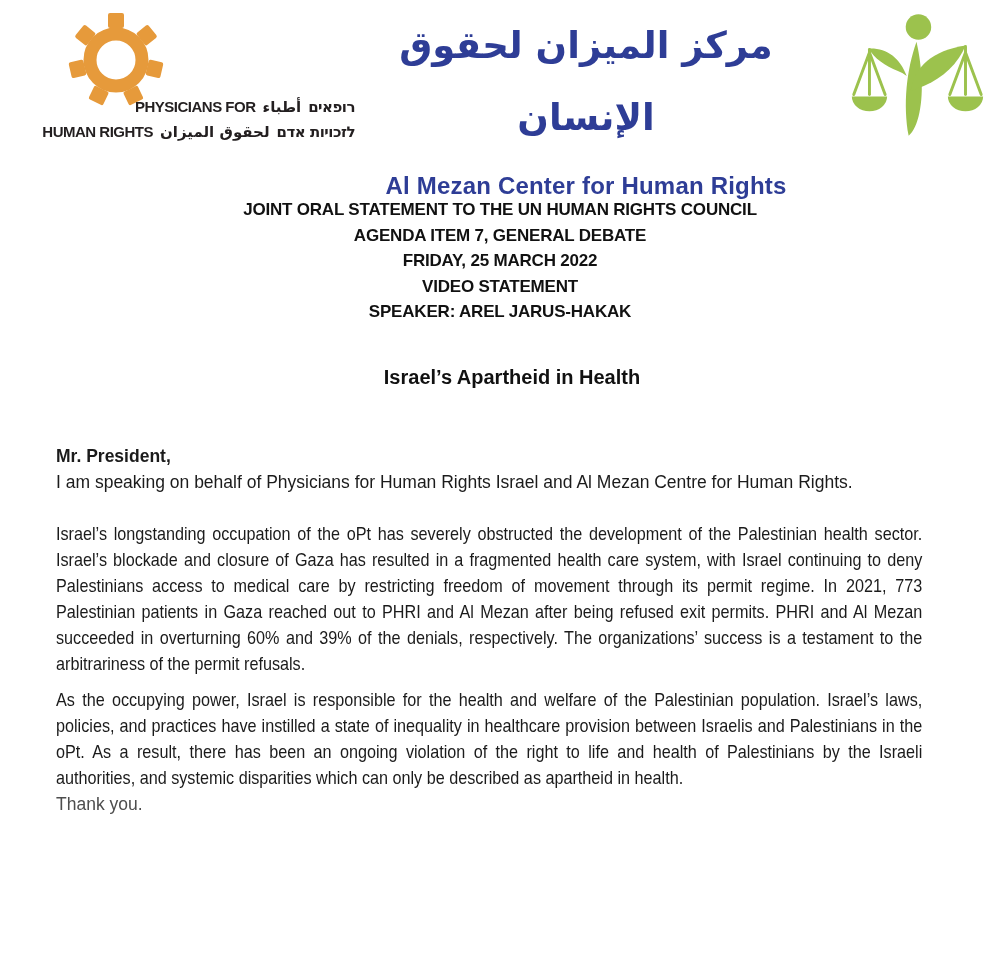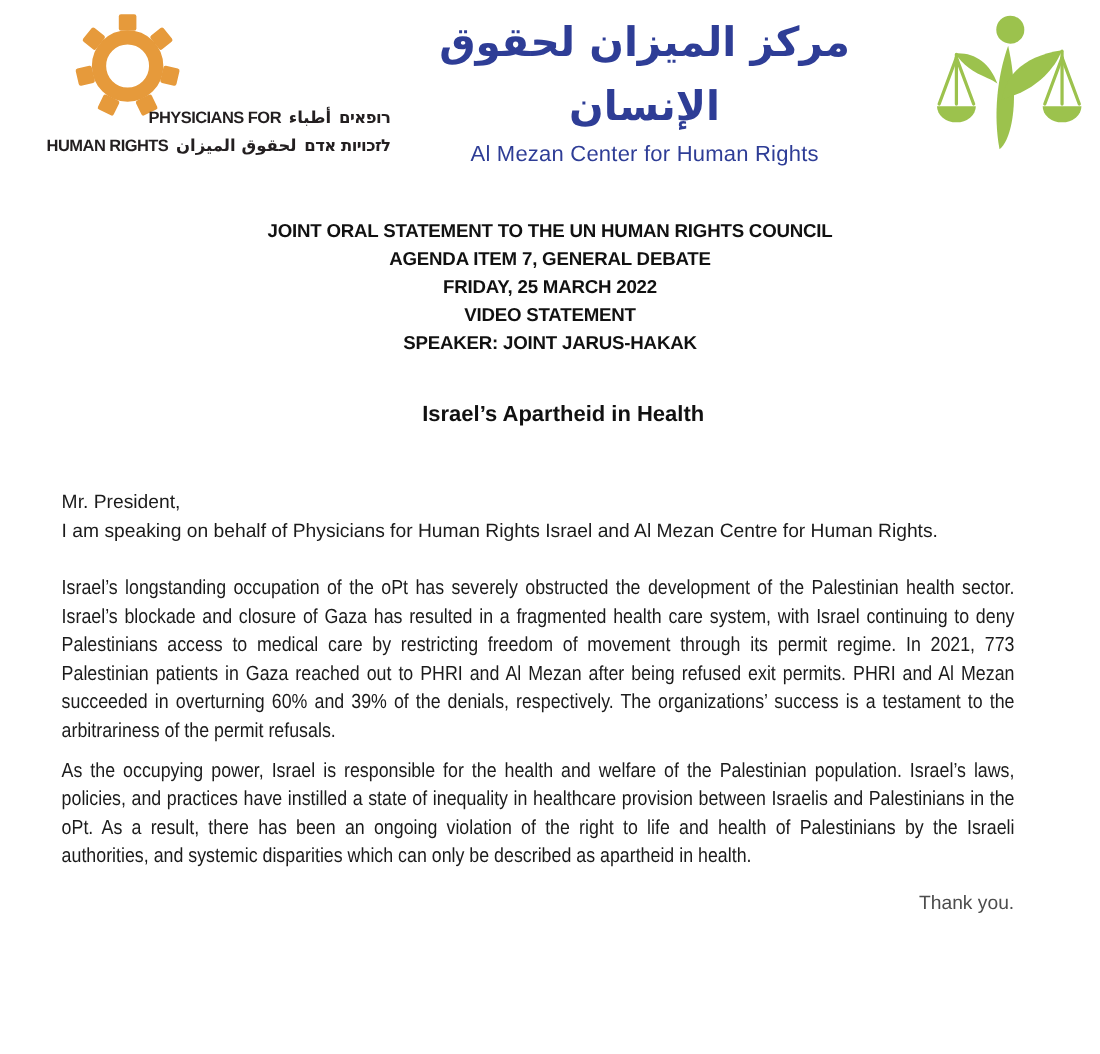--- a/index.html
+++ b/index.html
@@ -14,40 +14,40 @@
     font-weight:bold;color:#231f20;font-size:15px;letter-spacing:-0.5px;white-space:nowrap;}
   .phri-l1{right:645px;top:70px;}
   .phri-l2{right:645px;top:95px;padding-left:31px;}
   .phri-l3{left:50px;right:645px;top:119px;display:flex;align-items:center;gap:5px;
     font-weight:bold;font-size:11px;letter-spacing:0;position:absolute;white-space:nowrap;}
   .phri-l3 .tok{color:#e69a3b;}
   .phri-rule{flex:1;height:4px;background:#e69a3b;margin-left:6px;border-radius:2px;}
   .rtl-tok{font-family:"DejaVu Sans",sans-serif;unicode-bidi:isolate;direction:rtl;margin-top:28px;}
   .mezan-titles{position:absolute;left:340px;width:492px;top:10px;text-align:center;}
   .mezan-ar{font-family:"DejaVu Sans",sans-serif;direction:rtl;font-weight:bold;
-    font-size:37px;line-height:58px;color:#2e3d96;}
-  .mezan-en{font-size:20px;font-weight:normal;color:#2e3d96;letter-spacing:0.2px;margin-top:3px;}
+    font-size:37px;line-height:72px;color:#2e3d96;}
+  .mezan-en{font-size:24px;font-weight:bold;color:#2e3d96;letter-spacing:0.2px;margin-top:18px;}
   .mezan-logo{position:absolute;left:843px;top:12px;}
   
   .header-block{position:absolute;top:197px;left:0;width:1000px;text-align:center;
     font-weight:bold;font-size:17px;line-height:25.5px;letter-spacing:-0.2px;color:#111;}
   .doc-title{position:absolute;top:366px;left:0;width:1000px;text-align:center;
     font-weight:bold;font-size:20px;color:#111;padding-left:12px;}
   
   .body-text{position:absolute;top:443px;left:56px;width:866px;font-size:17.5px;line-height:26px;}
-  .salutation{font-weight:normal;margin:0;}
+  .salutation{font-weight:bold;margin:0;}
   .para{margin:0;text-align:justify;}
   .p-intro{text-align:left;}
   .condensed{width:990px;transform:scaleX(0.875);transform-origin:0 0;
     font-size:18.5px;line-height:26px;}
   .p-occupation{margin-top:26px;}
   .p-power{margin-top:10px;}
   .p-call{margin-top:14px;}
   .seg-gray{color:#4d4d4d;}
-  .closing{margin-top:16px;color:#4d4d4d;text-align:right;}
+  .closing{color:#4d4d4d;text-align:left;}
 </style>
 </head>
 <body>
 
 <div class="page">
 
   <div class="logo-band">
 
     <svg class="sun-logo" width="135" height="104" viewBox="0 0 135 104">
       <g fill="#e69a3b">
@@ -110,21 +110,21 @@
         <line x1="125" y1="41" x2="141" y2="84"></line>
       </g>
     </svg>
   </div>
 
   <div class="header-block">
     <div>JOINT ORAL STATEMENT TO THE UN HUMAN RIGHTS COUNCIL</div>
     <div>AGENDA ITEM 7, GENERAL DEBATE</div>
     <div>FRIDAY, 25 MARCH 2022</div>
     <div>VIDEO STATEMENT</div>
-    <div>SPEAKER: JOINT JARUS-HAKAK</div>
+    <div>SPEAKER: AREL JARUS-HAKAK</div>
   </div>
 
   <div class="doc-title">Israel’s Apartheid in Health</div>
 
   <div class="body-text">
     <p class="salutation">Mr. President,</p>
     <p class="para p-intro">I am speaking on behalf of Physicians for Human Rights Israel and Al Mezan Centre for Human Rights.</p>
     <p class="para condensed p-occupation">Israel’s longstanding occupation of the oPt has severely obstructed the development of the Palestinian health sector. Israel’s blockade and closure of Gaza has resulted in a fragmented health care system, with Israel continuing to deny Palestinians access to medical care by restricting freedom of movement through its permit regime. In 2021, 773 Palestinian patients in Gaza reached out to PHRI and Al Mezan after being refused exit permits. PHRI and Al Mezan succeeded in overturning 60% and 39% of the denials, respectively. The organizations’ success is a testament to the arbitrariness of the permit refusals.</p>
     <p class="para condensed p-power">As the occupying power, Israel is responsible for the health and welfare of the Palestinian population. Israel’s laws, policies, and practices have instilled a state of inequality in healthcare provision between Israelis and Palestinians in the oPt. As a result, there has been an ongoing violation of the right to life and health of Palestinians by the Israeli authorities, and systemic disparities which can only be described as apartheid in health.</p>
     <p class="para closing">Thank you.</p>

